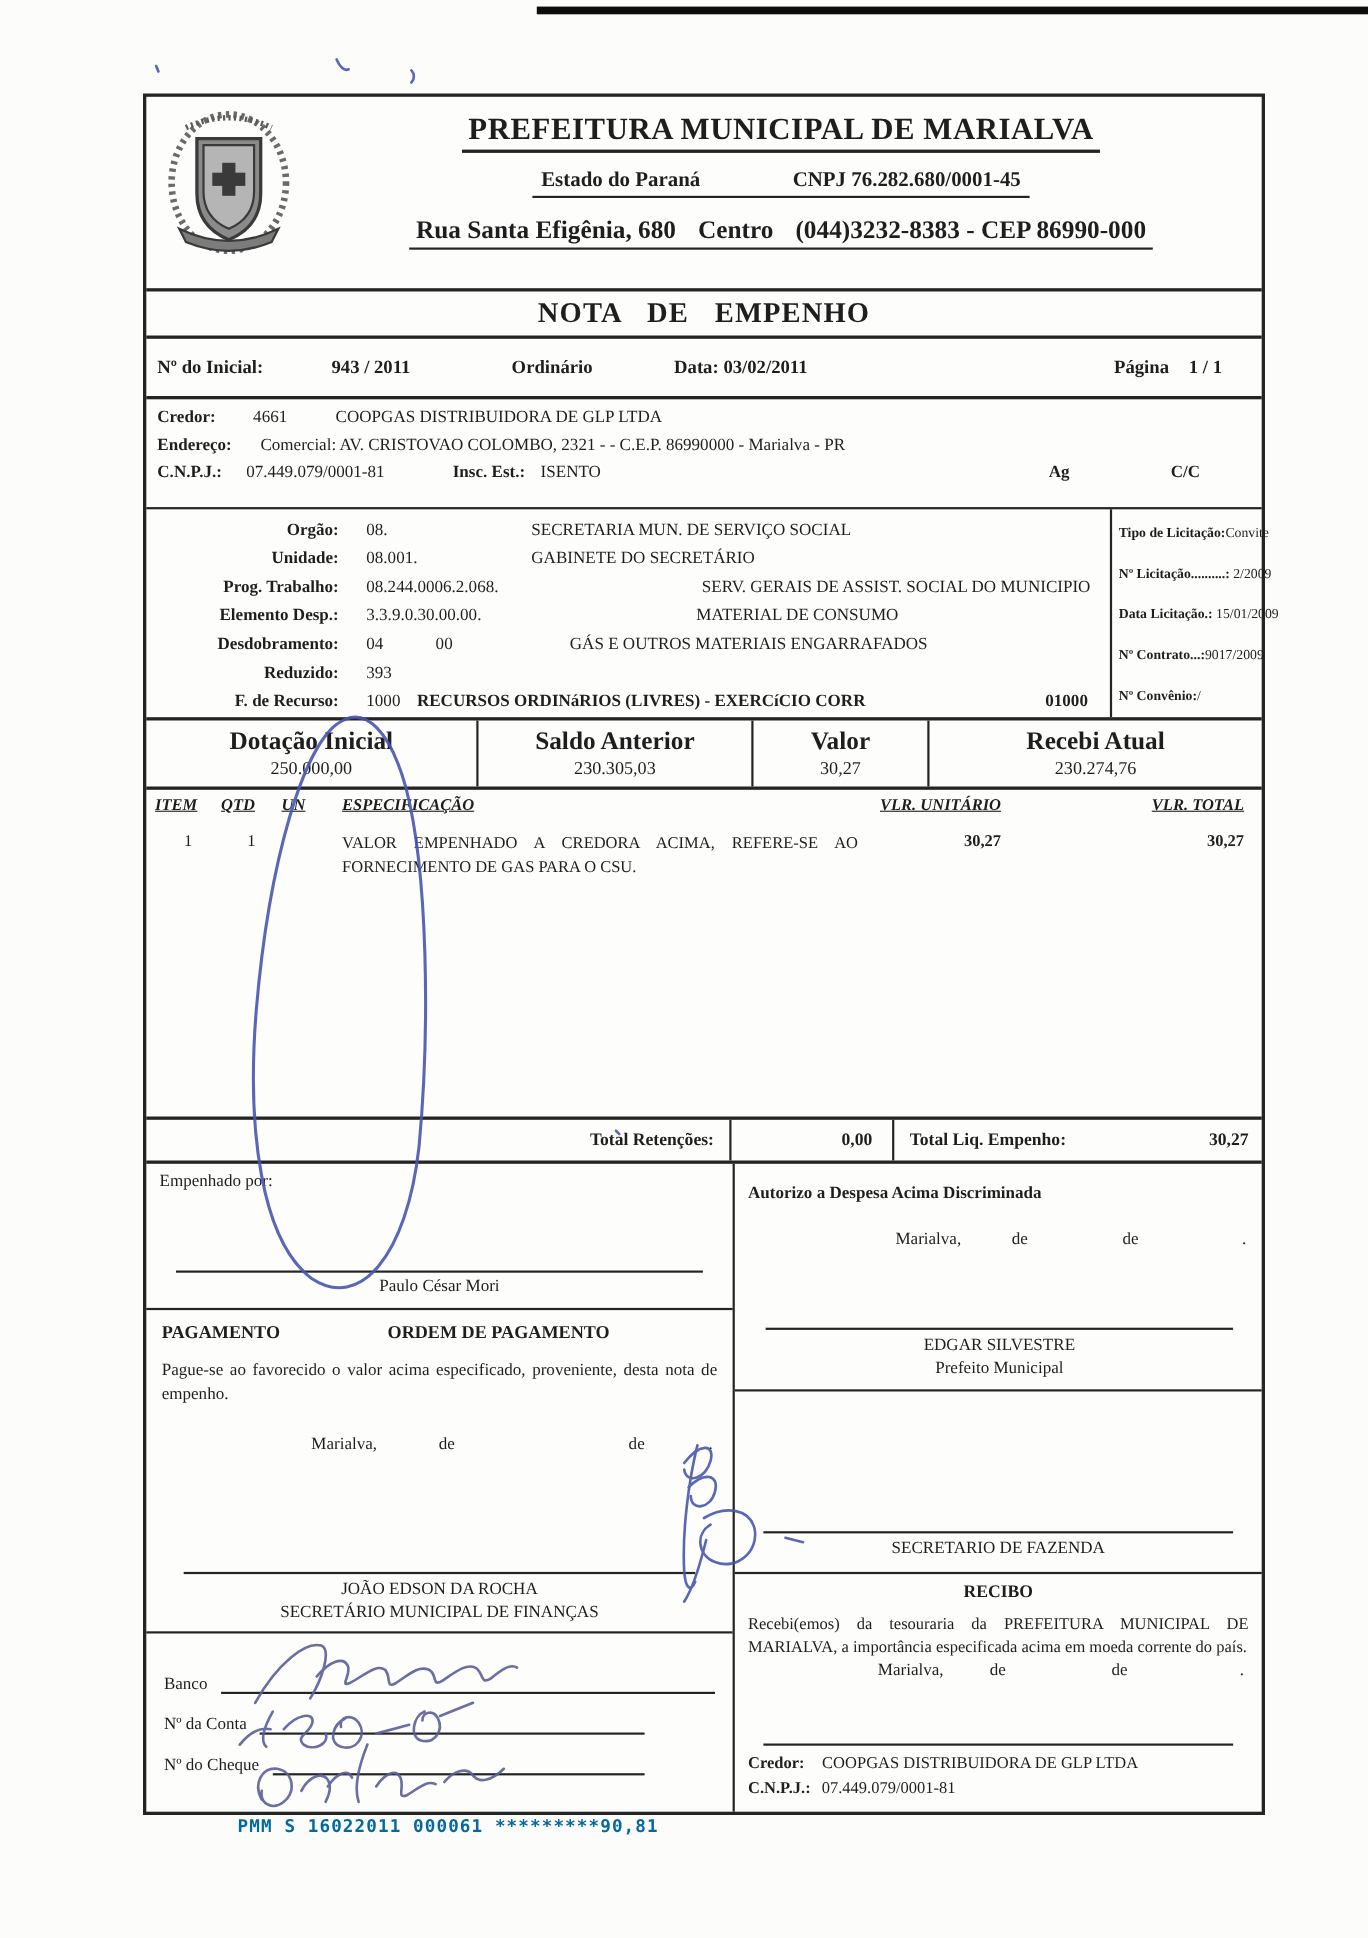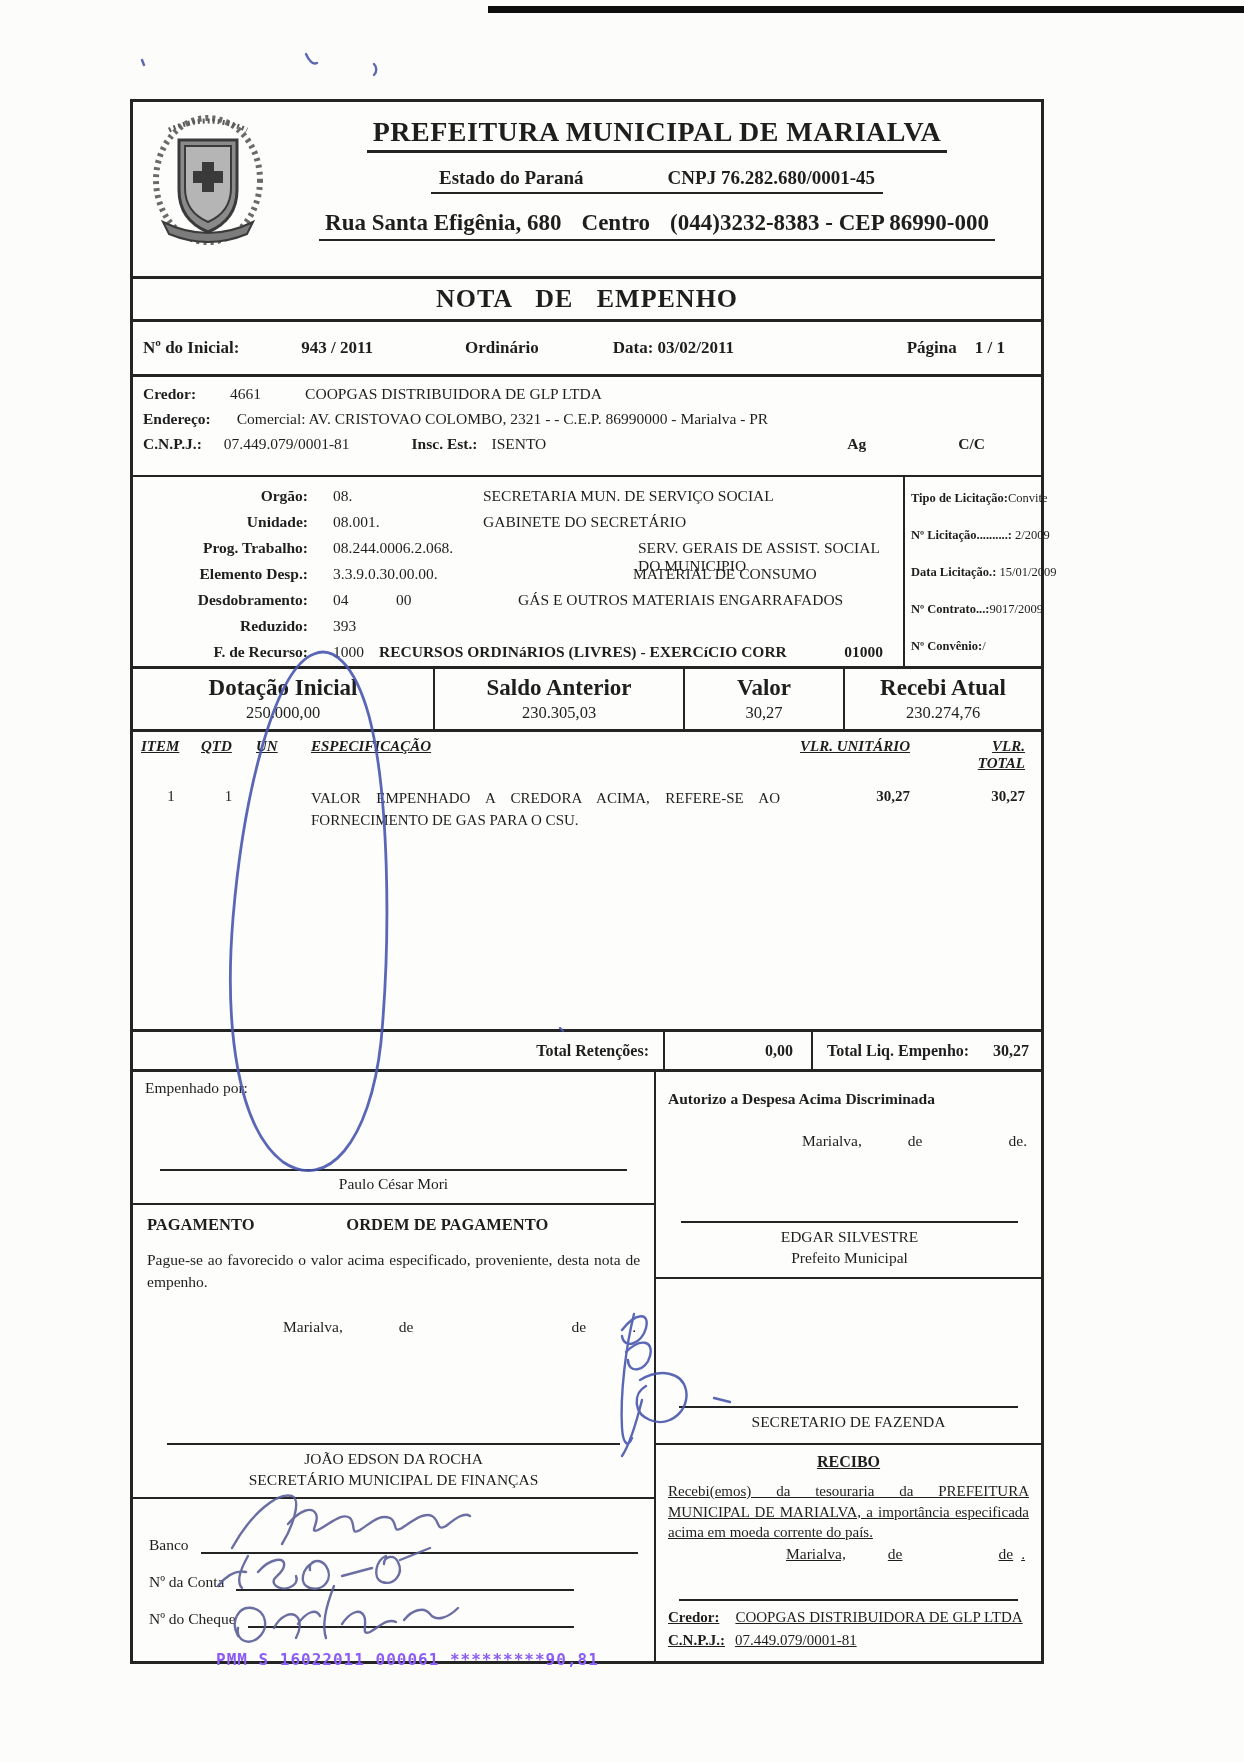--- a/index.html
+++ b/index.html
@@ -1,18 +1,18 @@
 <!DOCTYPE html>
 <html><head>
 <meta charset="utf-8">
 <style>
   html,body{margin:0;padding:0;background:#e8e8e6;}
   .page{position:relative;width:1244px;height:1762px;background:#fcfcfa;font-family:"Liberation Serif",serif;color:#1e1e1e;overflow:hidden;margin:0 auto;}
   .scan-bar{position:absolute;left:488px;top:6px;width:756px;height:7px;background:#0d0d0d;}
-  .form{position:absolute;left:130px;top:85px;width:914px;height:1565px;border:3px solid #242424;background:#fdfdfc;display:flex;flex-direction:column;box-sizing:border-box;margin-top:14px;}
+  .form{position:absolute;left:130px;top:85px;width:1020px;height:1565px;border:3px solid #242424;background:#fdfdfc;display:flex;flex-direction:column;box-sizing:border-box;}
   .form *{box-sizing:border-box;}
 
   
   .sec-header{height:177px;border-bottom:3px solid #242424;position:relative;}
   .crest{position:absolute;left:16px;top:8px;width:118px;height:138px;}
   .hd-text{position:absolute;left:150px;right:10px;top:14px;text-align:center;}
   .org-name{display:inline-block;font-size:28px;font-weight:bold;border-bottom:3px solid #242424;padding:0 6px 2px;letter-spacing:.5px;}
   .hd-line2{margin-top:14px;display:inline-flex;gap:84px;border-bottom:2px solid #242424;padding:0 8px 3px;font-size:19px;font-weight:bold;}
   .hd-line3{margin-top:16px;display:inline-flex;gap:20px;border-bottom:2px solid #242424;padding:0 6px 3px;font-size:23px;font-weight:bold;}
 
@@ -114,32 +114,32 @@
 
   .box-autorizo{height:207px;border-bottom:2px solid #242424;padding:18px 10px 8px 12px;display:flex;flex-direction:column;font-size:15.5px;}
   .aut-title{font-weight:bold;font-size:15.5px;}
   .aut-city{margin-top:24px;}
   .aut-city .cl-city{margin-left:134px;}
   .aut-city .cl-de1{margin-left:46px;}
   .aut-city .cl-de2{margin-left:86px;}
   .aut-sig{margin-top:auto;width:93%;align-self:center;}
   .box-fazenda{height:166px;border-bottom:2px solid #242424;padding:8px 10px 10px;display:flex;flex-direction:column;font-size:15.5px;}
   .faz-sig{margin-top:auto;width:93%;align-self:center;}
-  .box-recibo{flex:1;padding:8px 12px 12px;display:flex;flex-direction:column;font-size:15px;text-decoration:underline;}
+  .box-recibo{flex:1;padding:8px 12px 12px;display:flex;flex-direction:column;font-size:15px;}
   .rec-title{text-align:center;font-weight:bold;font-size:16px;}
   .rec-text{margin-top:10px;text-align:justify;line-height:1.38;}
   .rec-city{margin-top:2px;}
   .rec-city .cl-city{margin-left:118px;}
   .rec-city .cl-de1{margin-left:42px;}
   .rec-city .cl-de2{margin-left:96px;}
   .rec-sig{margin-top:auto;width:94%;align-self:center;}
   .rec-cred{margin-top:8px;display:flex;gap:16px;align-items:baseline;}
   .rec-cnpj{margin-top:6px;display:flex;gap:10px;align-items:baseline;}
 
-  .dotmatrix{position:absolute;left:216px;top:1650px;font-family:"DejaVu Sans Mono",monospace;font-size:16px;font-weight:bold;color:#8b5cf6;letter-spacing:1px;}
+  .dotmatrix{position:absolute;left:216px;top:1650px;font-family:"DejaVu Sans Mono",monospace;font-size:16px;font-weight:bold;color:#0369a1;letter-spacing:1px;}
   .pen-overlay{position:absolute;left:0;top:0;width:1244px;height:1762px;pointer-events:none;z-index:10;}
 </style>
 </head>
 <body>
 
 <div class="page">
   <div class="scan-bar"></div>
 
   <div class="form">
 

